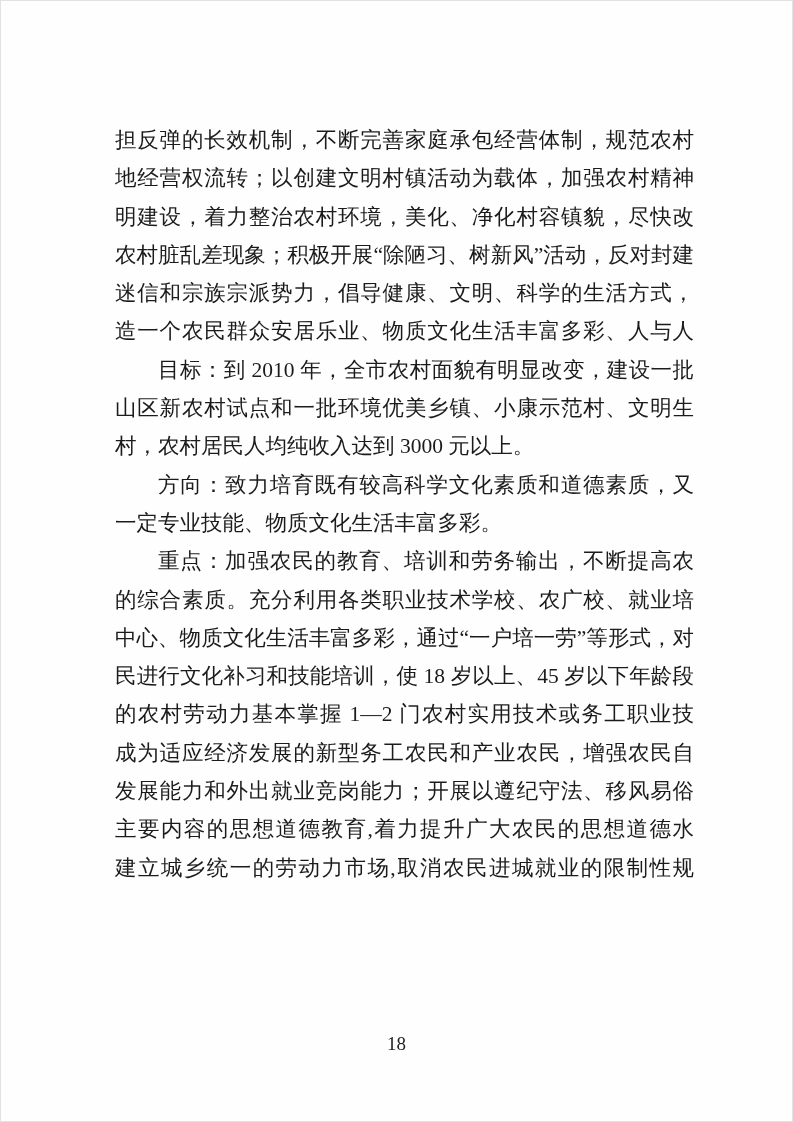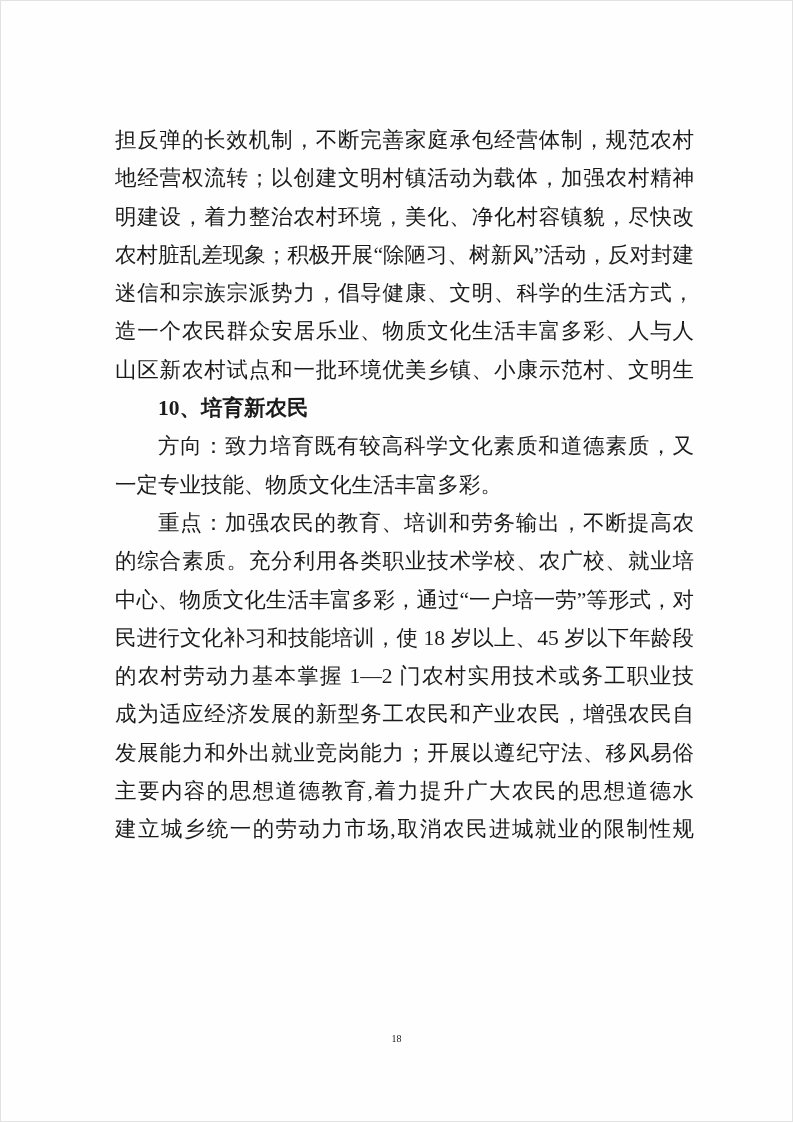--- a/index.html
+++ b/index.html
@@ -33,37 +33,38 @@
     text-align-last: left;
   }
   .line.indent { padding-left: 43px; }
   .line.bold { font-weight: bold; }
   .pagenum {
     position: absolute;
     left: 0;
     right: 0;
     top: 1032px;
     text-align: center;
-    font-size: 10px;
+    font-size: 19px;
     color: #222;
   }
 </style>
 </head>
 <body>
 
 <div class="page">
   <div class="textblock">
     <div class="line">担反弹的长效机制，不断完善家庭承包经营体制，规范农村土</div>
     <div class="line">地经营权流转；以创建文明村镇活动为载体，加强农村精神文</div>
     <div class="line">明建设，着力整治农村环境，美化、净化村容镇貌，尽快改变</div>
     <div class="line">农村脏乱差现象；积极开展“除陋习、树新风”活动，反对封建</div>
     <div class="line">迷信和宗族宗派势力，倡导健康、文明、科学的生活方式，创</div>
     <div class="line">造一个农民群众安居乐业、物质文化生活丰富多彩、人与人和</div>
+    <div class="line indent">目标：到 2010 年，全市农村面貌有明显改变，建设一批</div>
     <div class="line">山区新农村试点和一批环境优美乡镇、小康示范村、文明生态</div>
-    <div class="line short indent bold">10、培育新农民</div>
+    <div class="line short">村，农村居民人均纯收入达到 3000 元以上。</div>
     <div class="line indent">方向：致力培育既有较高科学文化素质和道德素质，又有</div>
     <div class="line short">一定专业技能、物质文化生活丰富多彩。</div>
     <div class="line indent">重点：加强农民的教育、培训和劳务输出，不断提高农民</div>
     <div class="line">的综合素质。充分利用各类职业技术学校、农广校、就业培训</div>
     <div class="line">中心、物质文化生活丰富多彩，通过“一户培一劳”等形式，对农</div>
     <div class="line">民进行文化补习和技能培训，使 18 岁以上、45 岁以下年龄段</div>
     <div class="line">的农村劳动力基本掌握 1—2 门农村实用技术或务工职业技能，</div>
     <div class="line">成为适应经济发展的新型务工农民和产业农民，增强农民自主</div>
     <div class="line">发展能力和外出就业竞岗能力；开展以遵纪守法、移风易俗为</div>
     <div class="line">主要内容的思想道德教育,着力提升广大农民的思想道德水平。</div>

